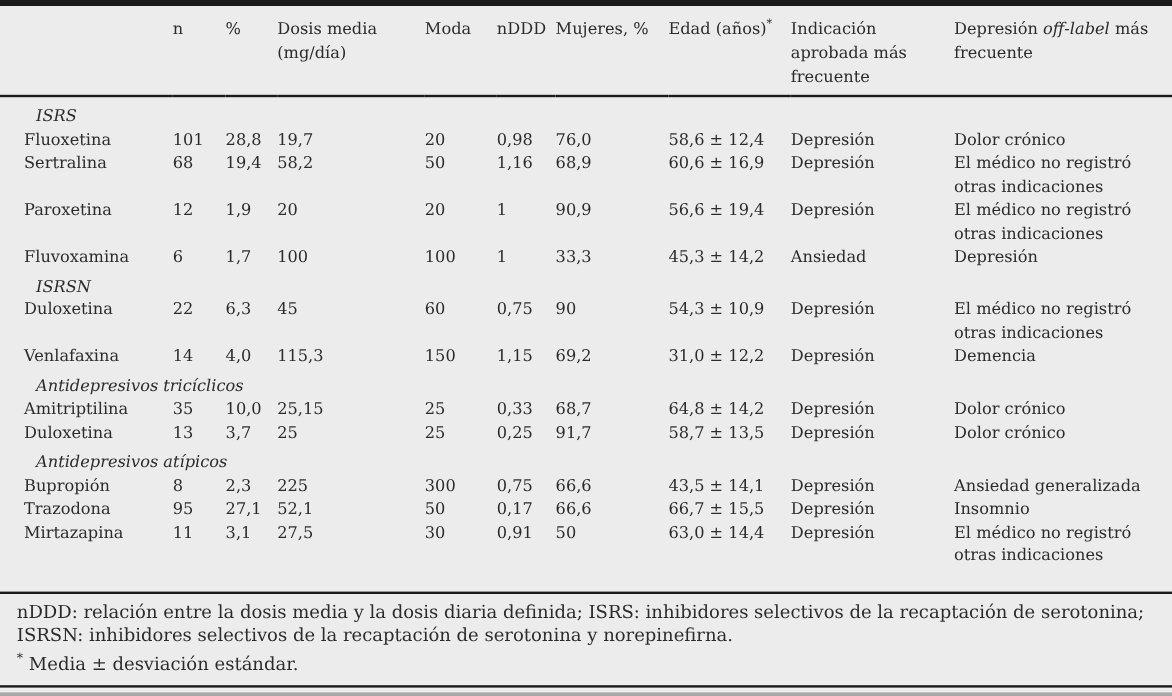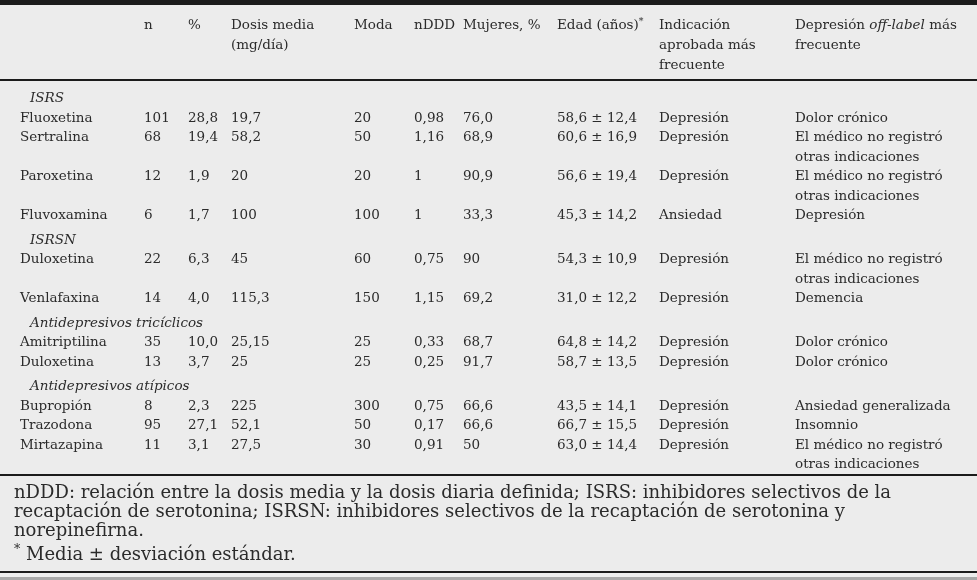--- a/index.html
+++ b/index.html
@@ -59,21 +59,21 @@
   tbody tr:first-child td.section { padding-top: 7px; }
   sup.marker {
     font-size: 0.7em;
     vertical-align: super;
     line-height: 0;
   }
   .footnotes {
     margin-top: auto;
     border-top: 2px solid #1b1b1b;
     padding: 6px 16px 8px 14px;
-    font-size: 18px;
+    font-size: 15px;
     line-height: 19px;
     flex: 0 0 auto;
   }
   .footnotes p { margin: 0; }
   .footnotes p + p { margin-top: 5px; }
   .bottom-rule { height: 2px; background: #1b1b1b; flex: 0 0 auto; }
   .bottom-gap  { height: 4px; flex: 0 0 auto; }
   .bottom-gray { height: 3px; background: #a8a8a8; flex: 0 0 auto; }
   i { }
 </style>

